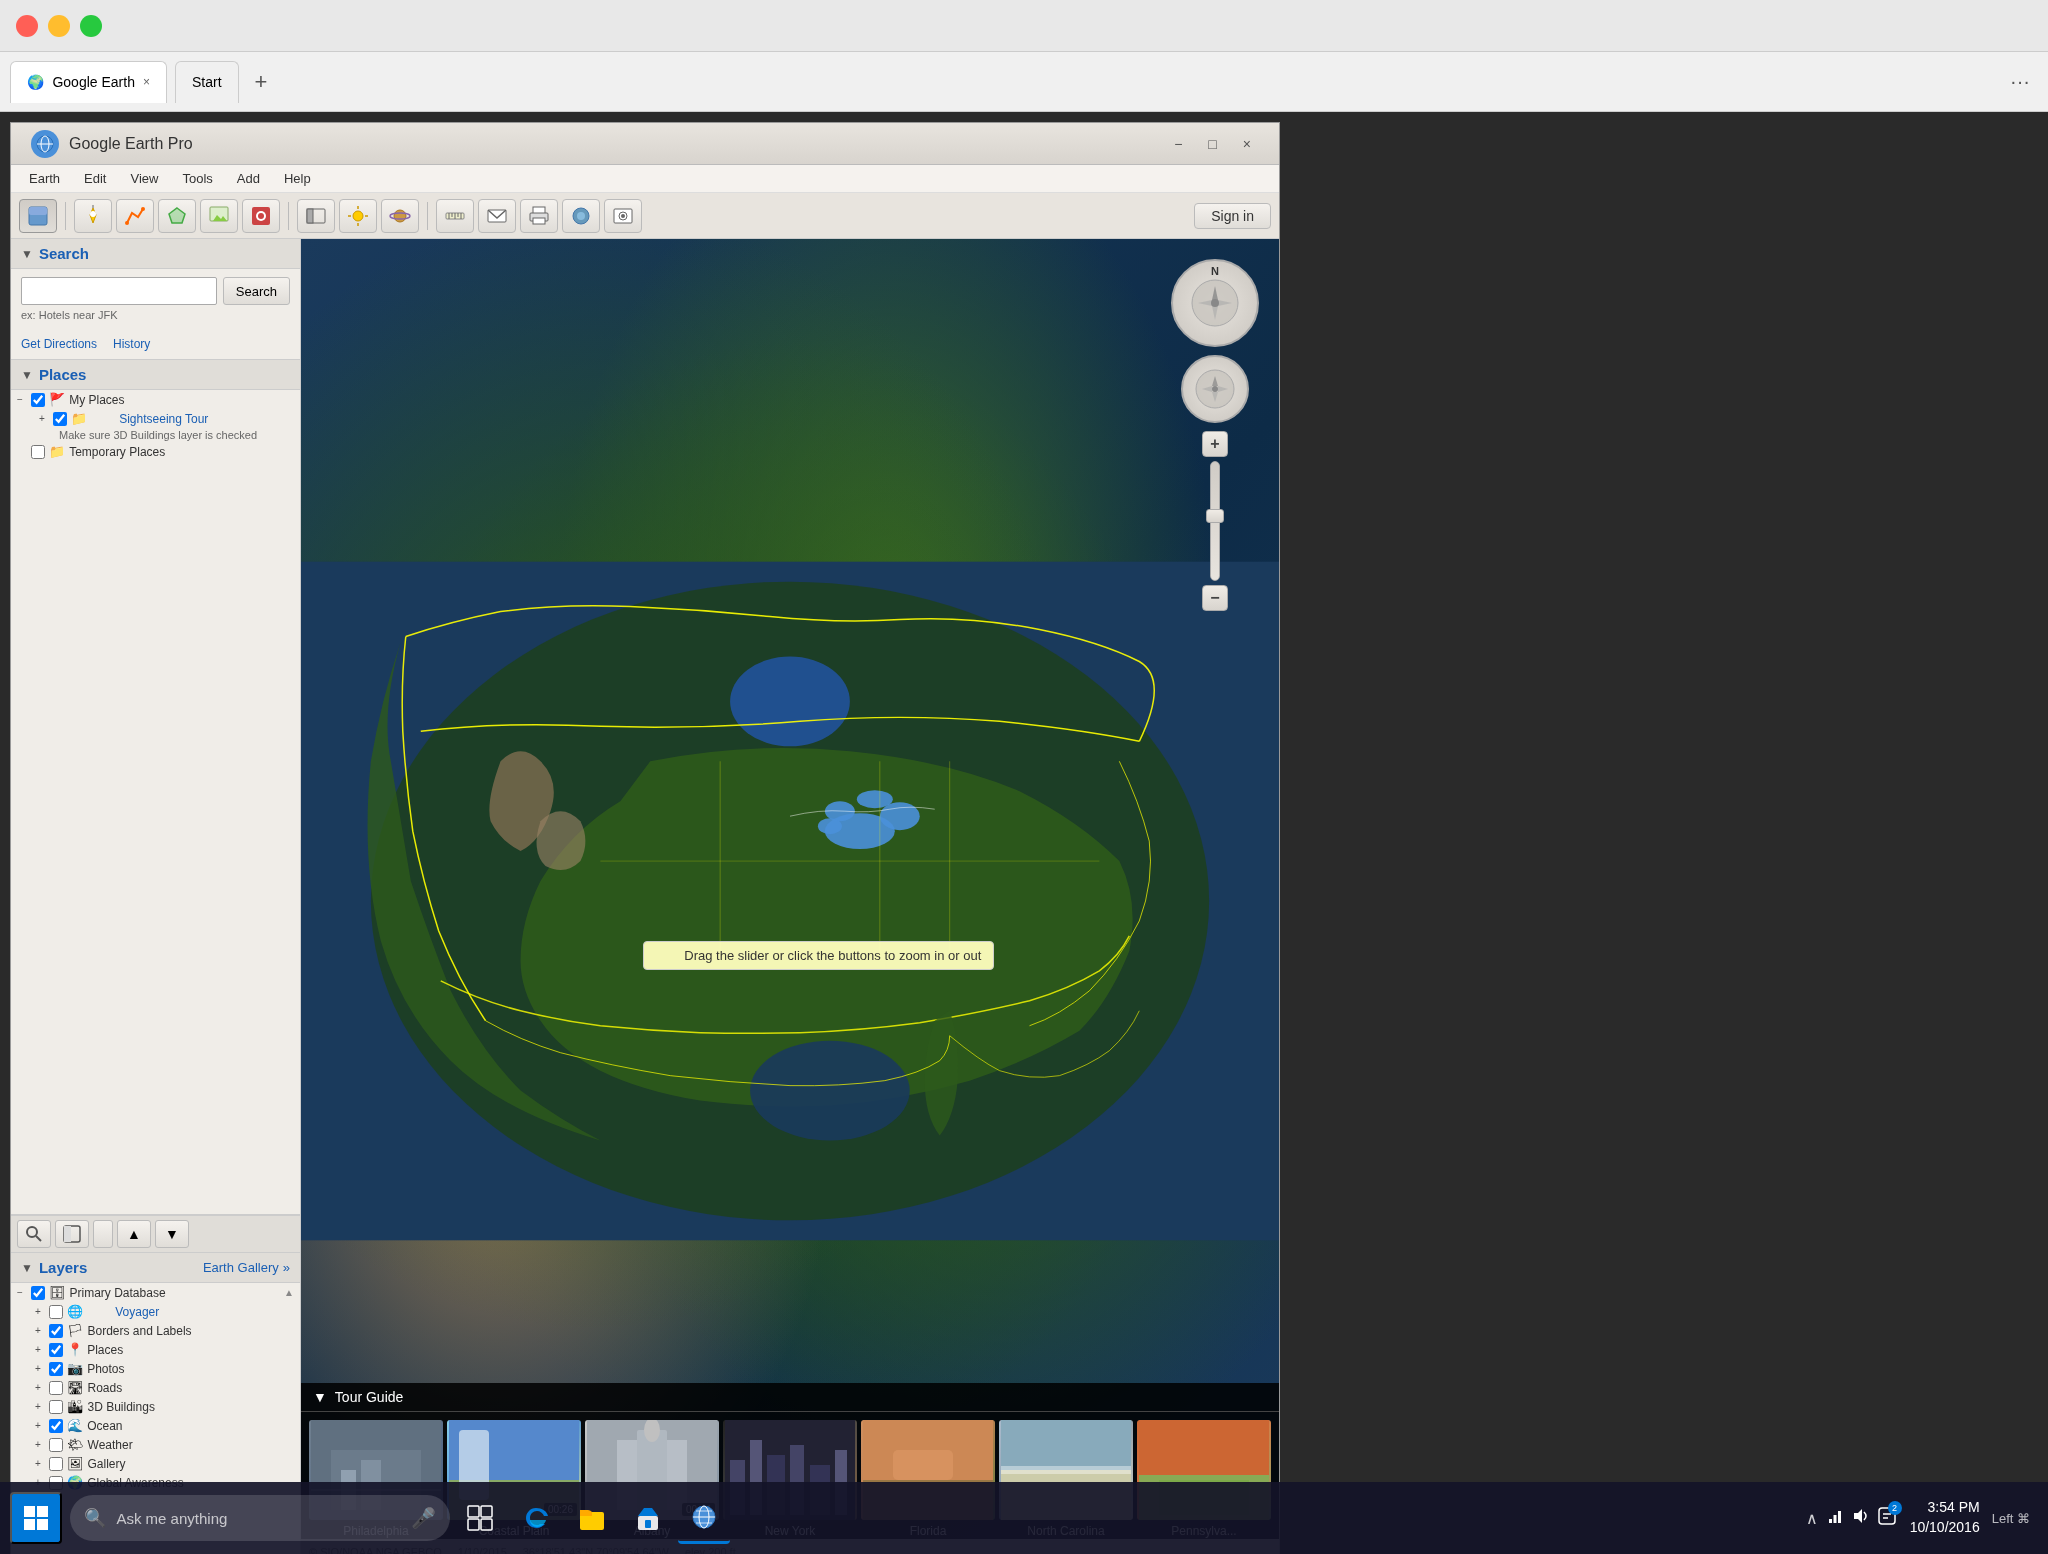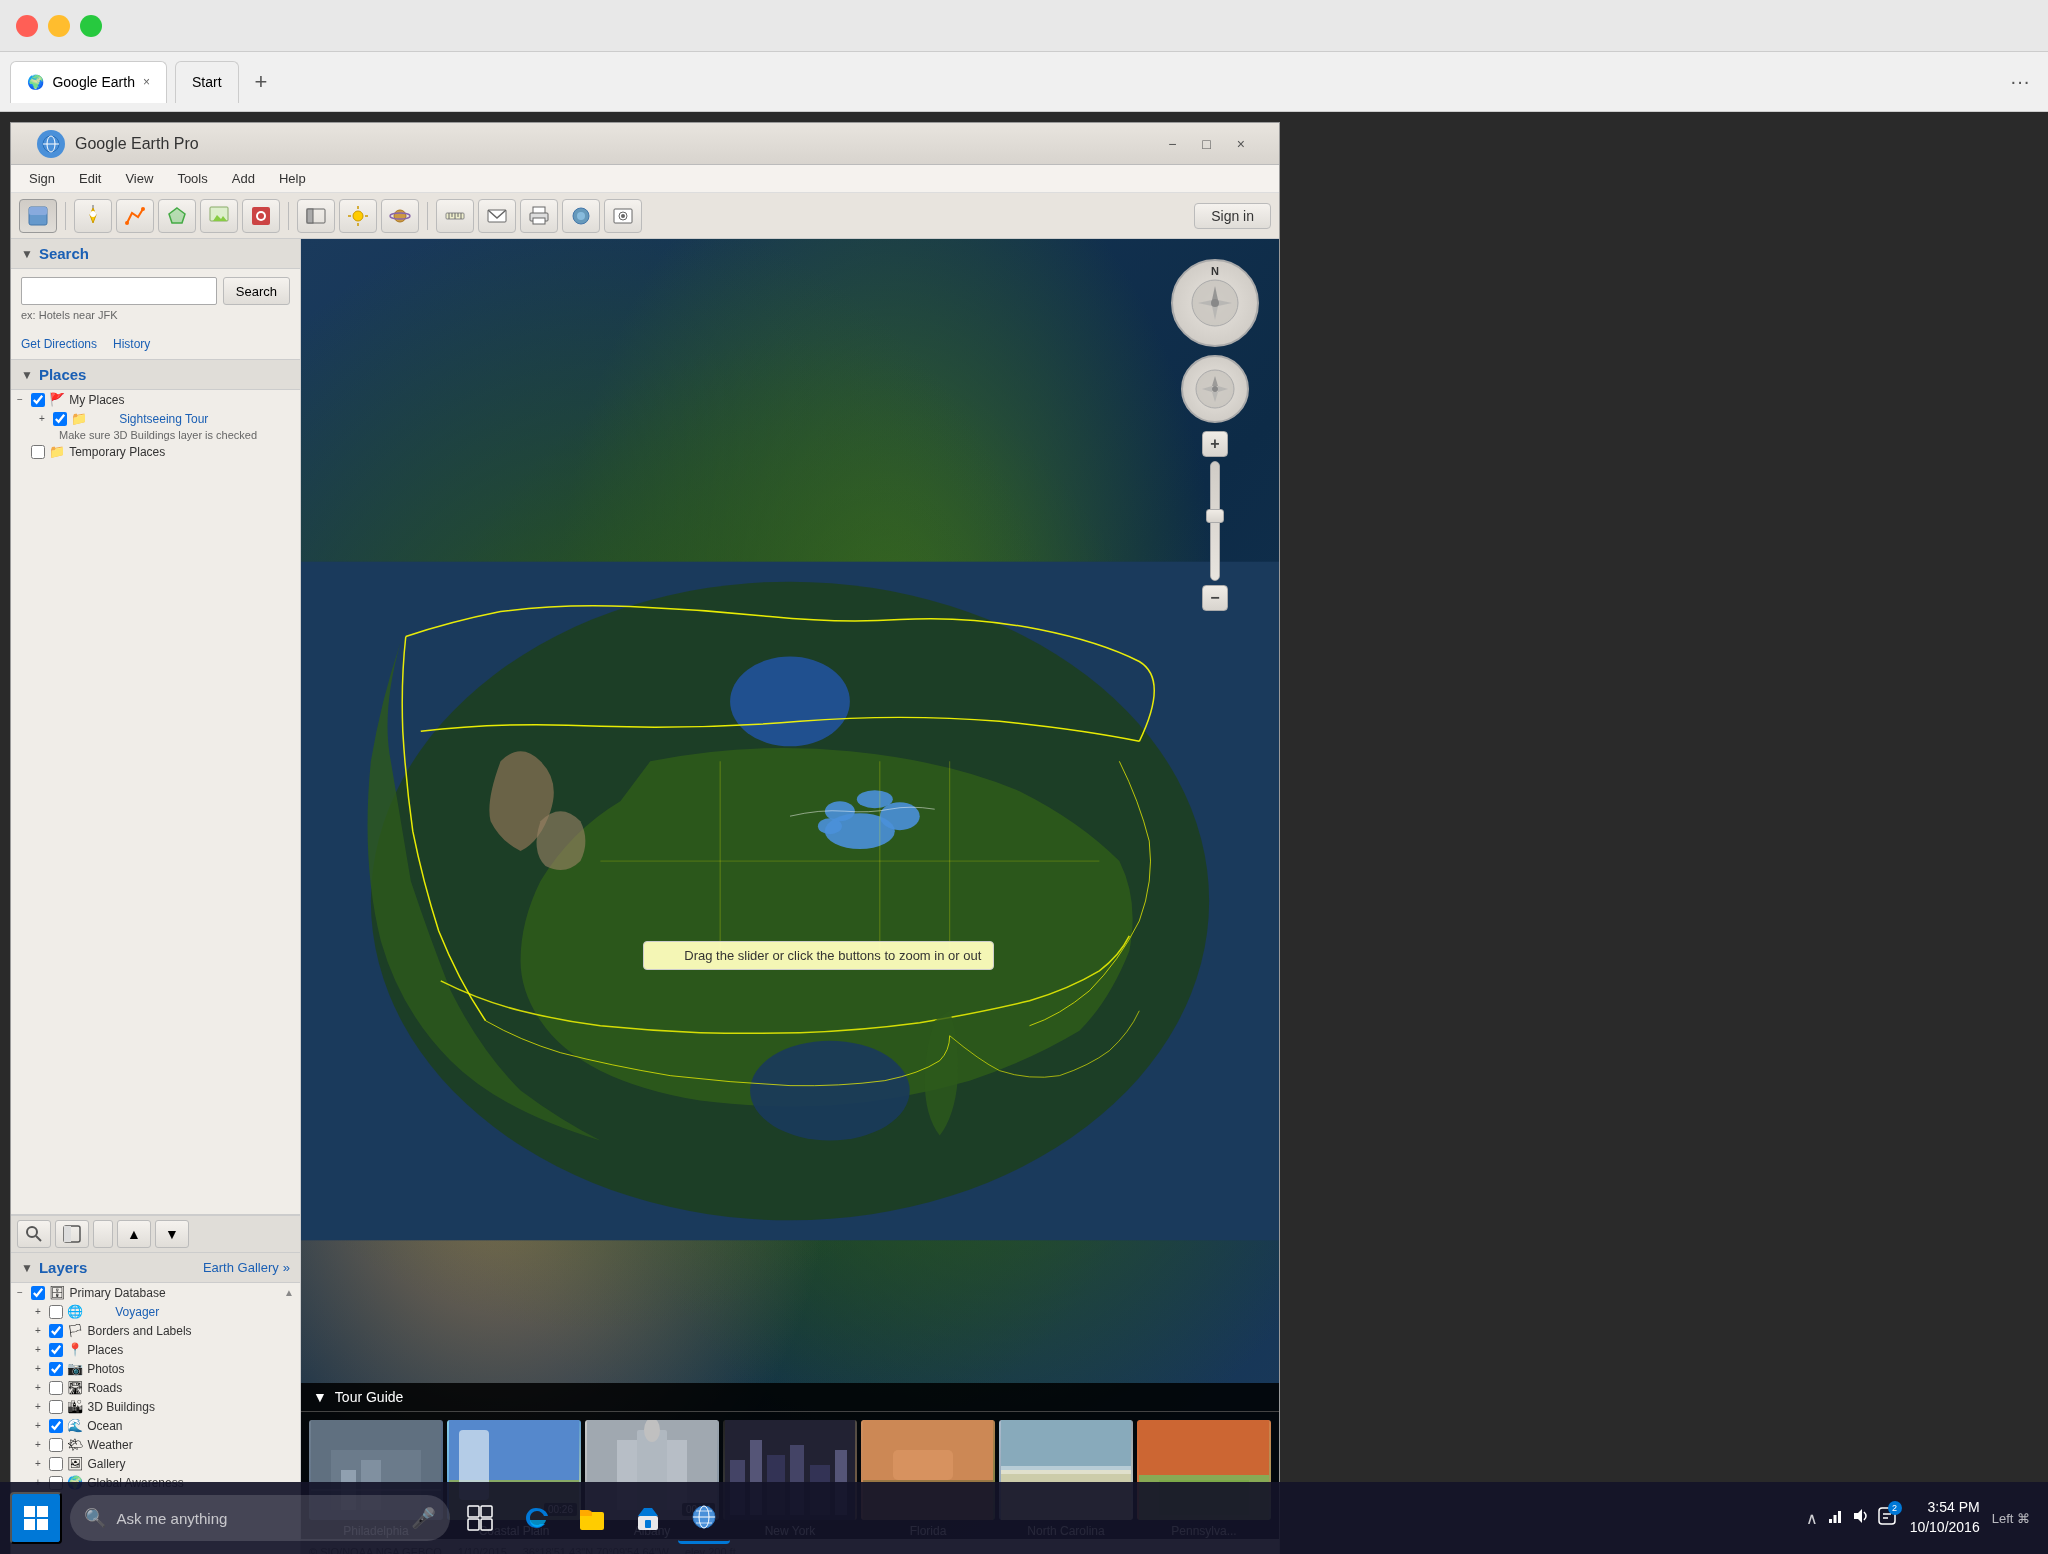--- a/index.html
+++ b/index.html
@@ -66,21 +66,21 @@
       flex-direction: column;
       position: relative;
       margin: 10px;
     }
 
     .ge-titlebar {
       background: linear-gradient(to bottom, #e8e4de, #d8d4ce);
       height: 42px;
       display: flex;
       align-items: center;
-      padding: 0 26px;
+      padding: 0 20px;
       border-bottom: 1px solid #bbb;
       gap: 10px;
     }
     .ge-logo { width: 28px; height: 28px; background: #4a90d9; border-radius: 50%; display: flex; align-items: center; justify-content: center; color: white; font-size: 14px; font-weight: bold; }
     .ge-title { font-size: 16px; color: #333; flex: 1; }
     .ge-win-btn { background: none; border: none; font-size: 14px; color: #555; cursor: pointer; padding: 4px 8px; }
 
     
     .ge-menubar {
       background: #f5f2ee;
@@ -533,21 +533,21 @@
             <line x1="1" y1="9" x2="17" y2="9" stroke="white" stroke-width="1"></line>
           </svg>
       </div>
       <span class="ge-title">Google Earth Pro</span>
       <button class="ge-win-btn">−</button>
       <button class="ge-win-btn">□</button>
       <button class="ge-win-btn">×</button>
     </div>
 
     <div class="ge-menubar">
-      <span class="ge-menu-item">Sign</span>
+      <span class="ge-menu-item">Earth</span>
       <span class="ge-menu-item">Edit</span>
       <span class="ge-menu-item">View</span>
       <span class="ge-menu-item">Tools</span>
       <span class="ge-menu-item">Add</span>
       <span class="ge-menu-item">Help</span>
     </div>
 
     <div class="ge-toolbar">
       <button class="ge-toolbar-btn active">
         <svg width="22" height="22" viewBox="0 0 22 22">

